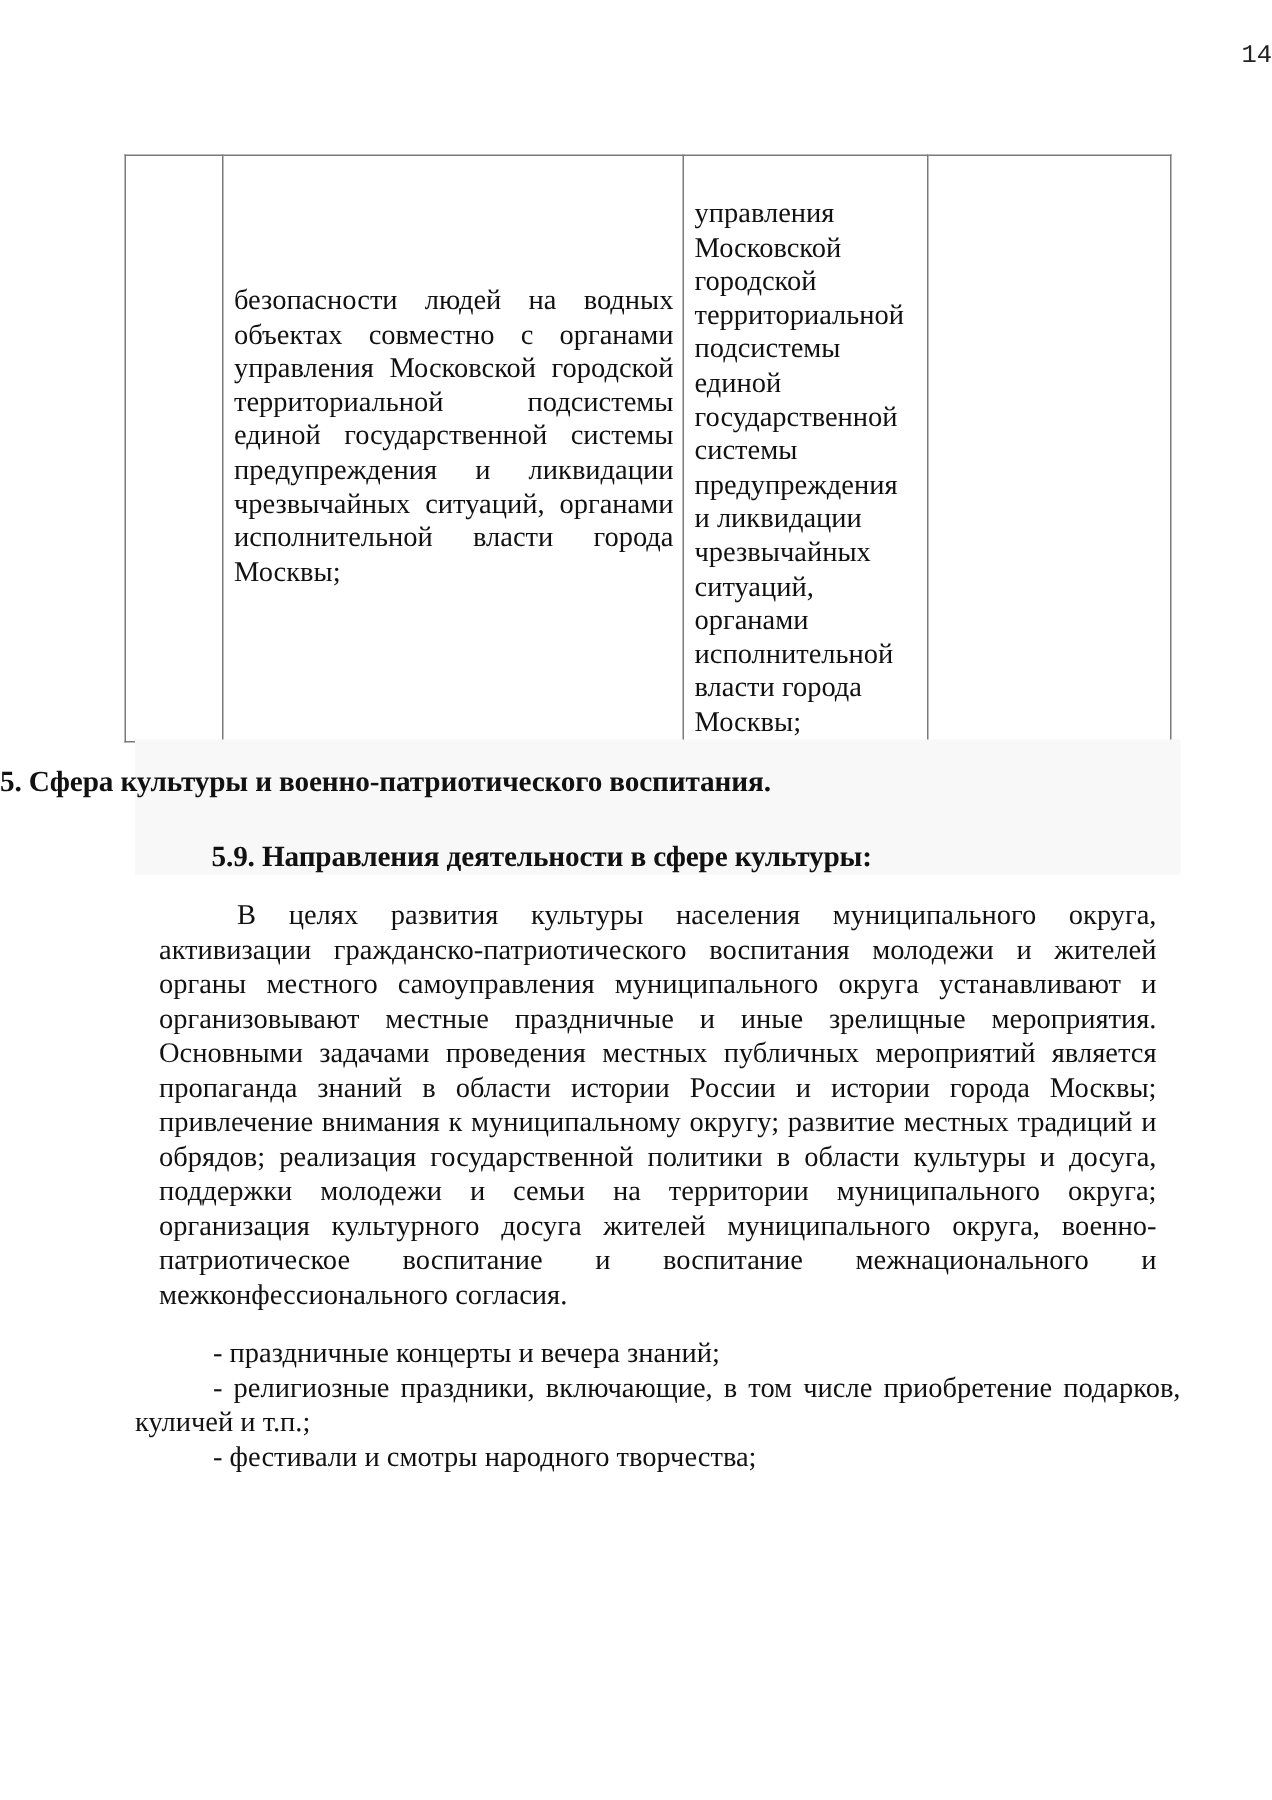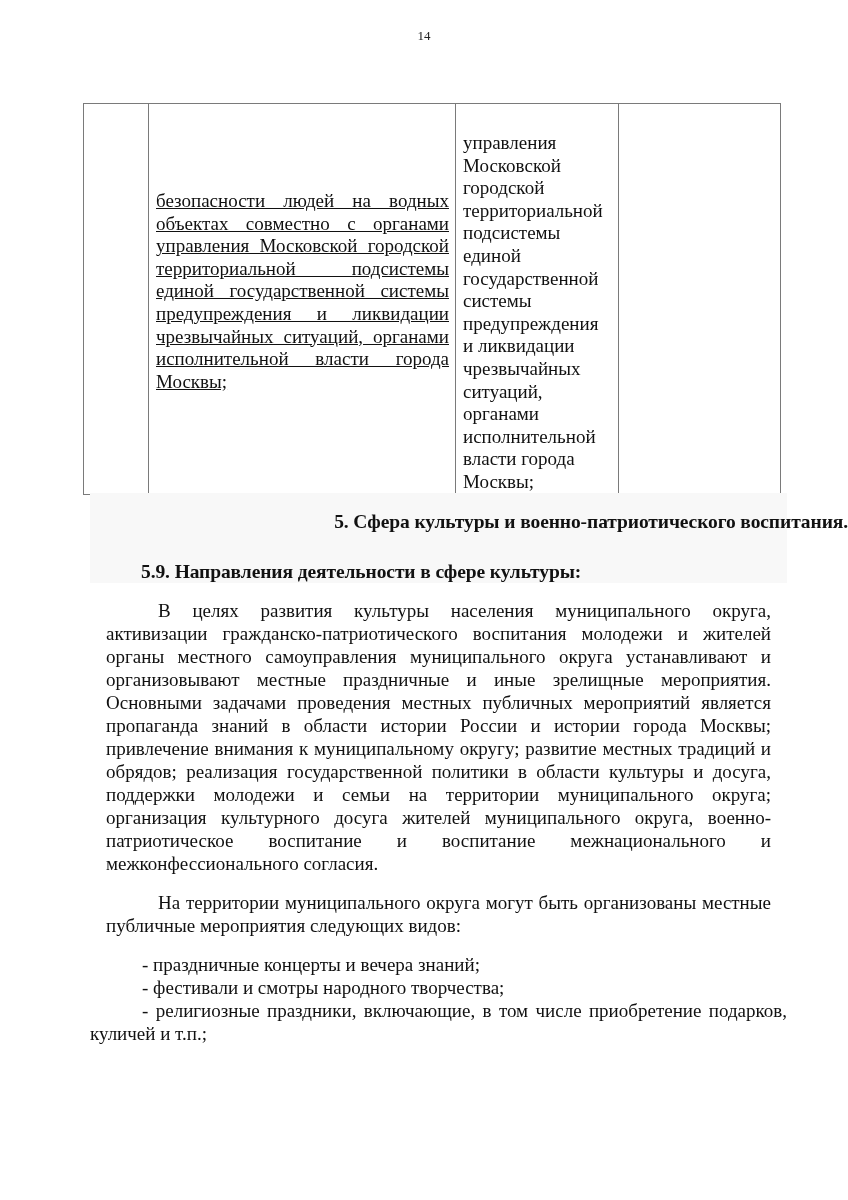--- a/index.html
+++ b/index.html
@@ -13,23 +13,23 @@
       position: relative;
       overflow: hidden;
       font-family: "Liberation Serif", "DejaVu Serif", serif;
       color: #111111;
     }
     .page-number {
       position: absolute;
       top: 28px;
       left: 0;
       width: 848px;
-      text-align: center;
-      font-family: Liberation Serif, serif;
-      font-size: 13px;
+      text-align: right;
+      font-family: Liberation Mono, monospace;
+      font-size: 17px;
       color: #222;
     }
     
     .doc-table {
       position: absolute;
       top: 103px;
       left: 83px;
       width: 697px;
       height: 387px;
       border-collapse: collapse;
@@ -47,42 +47,41 @@
     .doc-table td.col-3 { width: 162px; border-left: 1.5px solid #333; }
     .doc-table td.col-4 { width: 161px; border-left: 1px solid #9a9a9a; }
     .cell-text {
       display: block;
       text-align: justify;
       text-align-last: left;
     }
     .col-2 .cell-text {
       padding: 0 6px 0 7px;
       margin-top: -14px;
-      text-decoration: underline;
     }
     .col-3 .cell-text {
       padding: 0 4px 0 7px;
       text-align: left;
       margin-top: 28px;
     }
     
     .heading-band {
       position: absolute;
       top: 493px;
       left: 90px;
       width: 697px;
       height: 90px;
       background: #f8f8f8;
     }
     .section-title {
       position: absolute;
       top: 511px;
       left: 0;
       width: 848px;
-      text-align: right;
+      text-align: left;
       font-weight: bold;
       font-size: 19.5px;
       letter-spacing: -0.1px;
     }
     .subsection-title {
       position: absolute;
       top: 561px;
       left: 141px;
       font-weight: bold;
       font-size: 19.5px;
@@ -128,17 +127,16 @@
 </tbody>
   </table>
 
 <div class="heading-band"></div>
 
 <div class="section-title">5.  Сфера культуры и военно-патриотического воспитания.</div>
 <div class="subsection-title">5.9. Направления деятельности в сфере культуры:</div>
 
 <div class="body-text">
   <p class="para">В целях развития культуры населения муниципального округа, активизации гражданско-патриотического воспитания молодежи и жителей органы местного самоуправления муниципального округа устанавливают и организовывают местные праздничные и иные зрелищные мероприятия. Основными задачами проведения местных публичных мероприятий является пропаганда знаний в области истории России и истории города Москвы; привлечение внимания к муниципальному округу; развитие местных традиций и обрядов; реализация государственной политики в области культуры и досуга, поддержки молодежи и семьи на территории муниципального округа; организация культурного досуга жителей муниципального округа, военно-патриотическое воспитание и воспитание межнационального и межконфессионального согласия.</p>
-  <p class="para">На территории муниципального округа могут быть организованы местные публичные мероприятия следующих видов:</p>
   <p class="list-item">- праздничные концерты и вечера знаний;</p>
+  <p class="list-item">- религиозные праздники, включающие, в том числе приобретение подарков, куличей и т.п.;</p>
   <p class="list-item">- фестивали и смотры народного творчества;</p>
-  <p class="list-item">- религиозные праздники, включающие, в том числе приобретение подарков, куличей и т.п.;</p>
 </div>
 
 </body></html>

